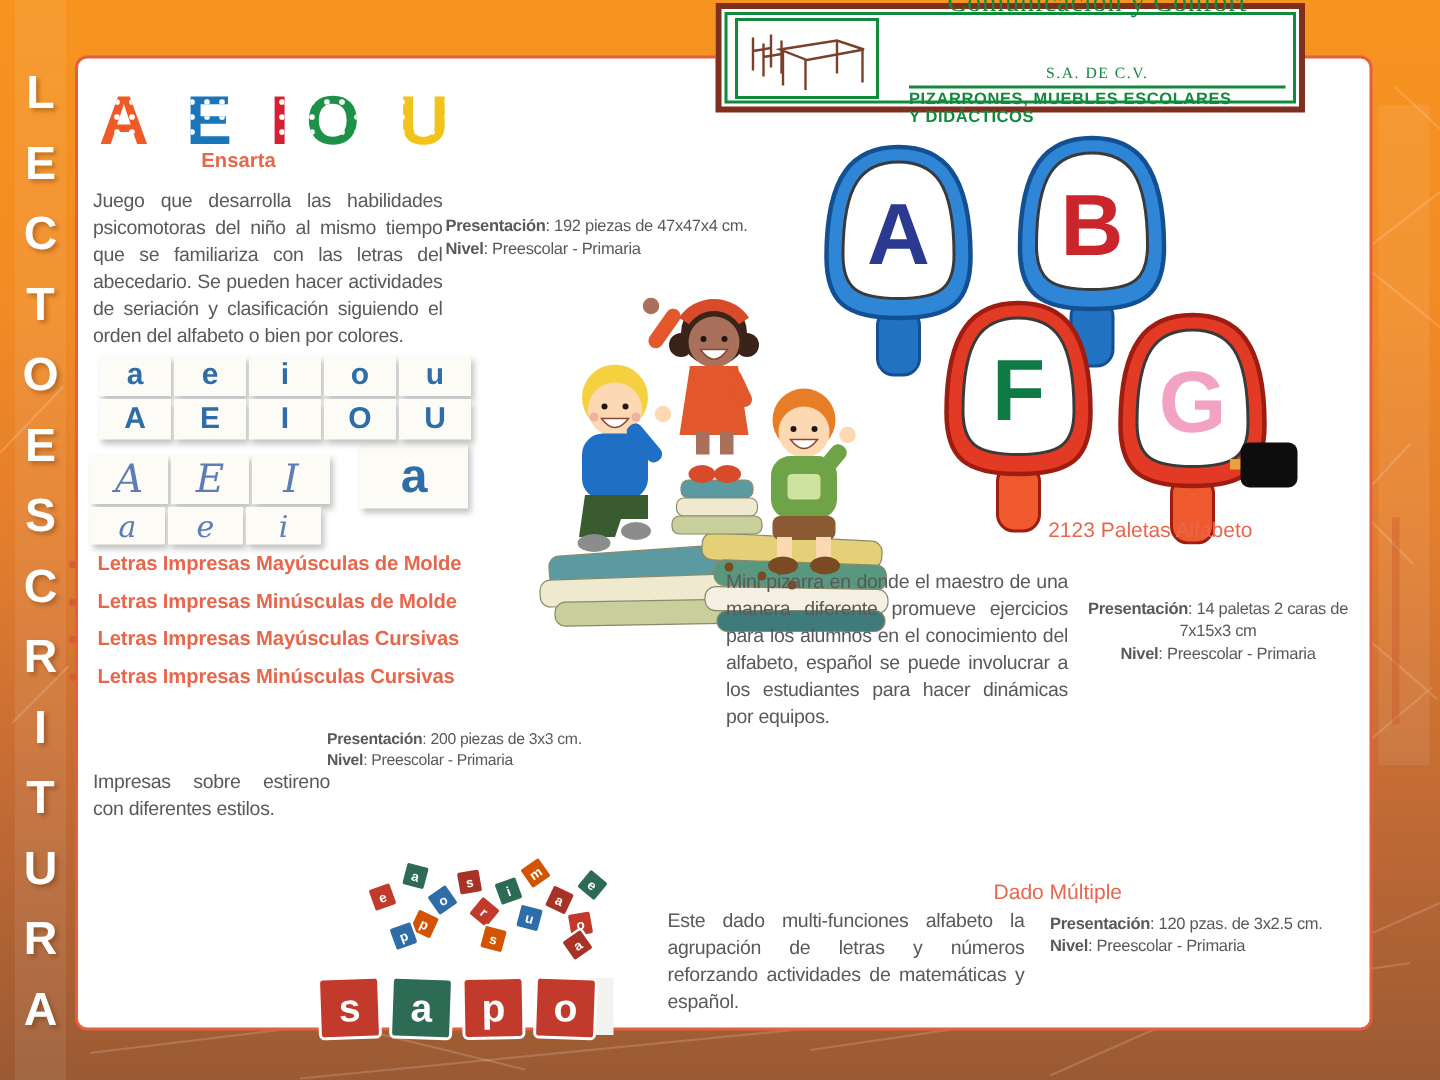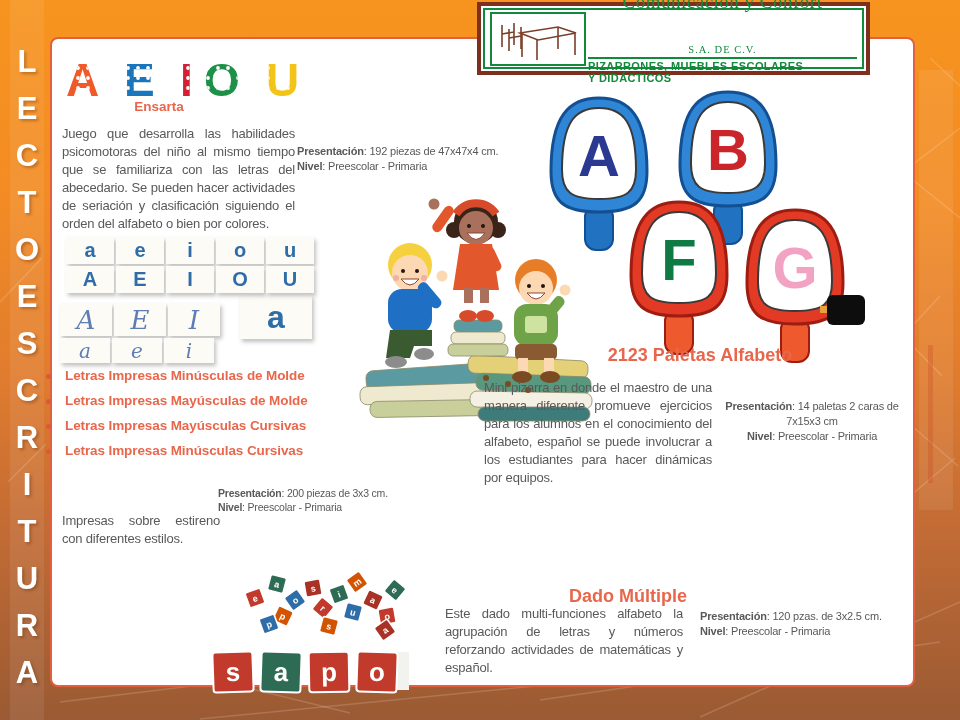--- a/index.html
+++ b/index.html
@@ -17,36 +17,36 @@
 
   
   .vtitle{left:4px;top:46px;width:46px;height:642px;display:flex;flex-direction:column;
           justify-content:space-between;align-items:center;color:#FFFFFF;font-weight:bold;
           font-size:31px;line-height:1;text-shadow:2px 2px 3px rgba(90,40,0,.35);}
 
   
   .banner{left:477px;top:2px;width:393px;height:73px;background:#FFFFFF;
           border:4px solid #7E2F1D;box-sizing:border-box;padding:2px;}
   .banner-inner{border:2px solid #118A3C;height:100%;box-sizing:border-box;display:flex;
-                align-items:center;gap:2px;padding:2px 5px;}
+                align-items:center;gap:20px;padding:2px 5px;}
   .furniture-box{width:92px;height:50px;border:2px solid #118A3C;flex:none;display:flex;
                  align-items:center;justify-content:center;}
   .banner-text{flex:1;text-align:center;color:#118A3C;line-height:1.05;}
   .company-name{font-family:"Liberation Serif", serif;font-size:19px;letter-spacing:.5px;}
   .company-type{font-family:"Liberation Serif", serif;font-size:10.5px;letter-spacing:1px;margin-top:32px;}
   .banner-rule{border:none;border-top:2px solid #118A3C;margin:2px 0 2px 0;}
   .tagline{font-size:11px;font-weight:bold;text-align:left;letter-spacing:.4px;}
 
   
   .para{font-size:13px;line-height:1.38;color:#595959;text-align:justify;letter-spacing:-0.2px;}
   .info{font-size:11px;line-height:1.35;color:#595959;letter-spacing:-0.2px;}
   .info .lbl{font-weight:bold;}
   .nowrap{white-space:nowrap;}
   .small-info{font-size:10.5px;}
-  .sec-title{font-size:18px;font-weight:bold;color:#E8674C;text-align:center;}
+  .sec-title{font-size:14px;font-weight:normal;color:#E8674C;text-align:right;}
 
   
   .bullet-item{display:flex;align-items:flex-start;margin-bottom:10px;}
   .bullet-item .dot{width:5px;height:5px;border-radius:50%;background:#D95B36;
                     margin:6px 14px 0 0;flex:none;}
   .bullet-item span.txt{font-size:13.5px;font-weight:bold;color:#E8674C;letter-spacing:-0.1px;}
 
   
   .tiles{left:58px;top:237px;width:330px;height:132px;}
   .tile{position:absolute;background:#FCFBF6;box-shadow:2px 3px 4px rgba(120,120,120,.45);
@@ -170,25 +170,25 @@
       <div class="tile tile-cursive" style="left: 56px; top: 66px; width: 52px; height: 33px; font-size: 26px;">E</div>
       <div class="tile tile-cursive" style="left: 110px; top: 66px; width: 52px; height: 33px; font-size: 26px;">I</div>
       <div class="tile tile-cursive" style="left: 2px; top: 101px; width: 50px; height: 25px; font-size: 20px;">a</div>
       <div class="tile tile-cursive" style="left: 54px; top: 101px; width: 50px; height: 25px; font-size: 20px;">e</div>
       <div class="tile tile-cursive" style="left: 106px; top: 101px; width: 50px; height: 25px; font-size: 20px;">i</div>
     </div>
 
   <div class="abs" style="left:46px;top:368px;width:345px;" id="bullets">
       <div class="bullet-item">
         <span class="dot"></span>
-        <span class="txt">Letras Impresas Minúsculas de Molde</span>
+        <span class="txt">Letras Impresas Mayúsculas de Molde</span>
       </div>
       <div class="bullet-item">
         <span class="dot"></span>
-        <span class="txt">Letras Impresas Mayúsculas de Molde</span>
+        <span class="txt">Letras Impresas Minúsculas de Molde</span>
       </div>
       <div class="bullet-item">
         <span class="dot"></span>
         <span class="txt">Letras Impresas Mayúsculas Cursivas</span>
       </div>
       <div class="bullet-item">
         <span class="dot"></span>
         <span class="txt">Letras Impresas Minúsculas Cursivas</span>
       </div>
     </div>

